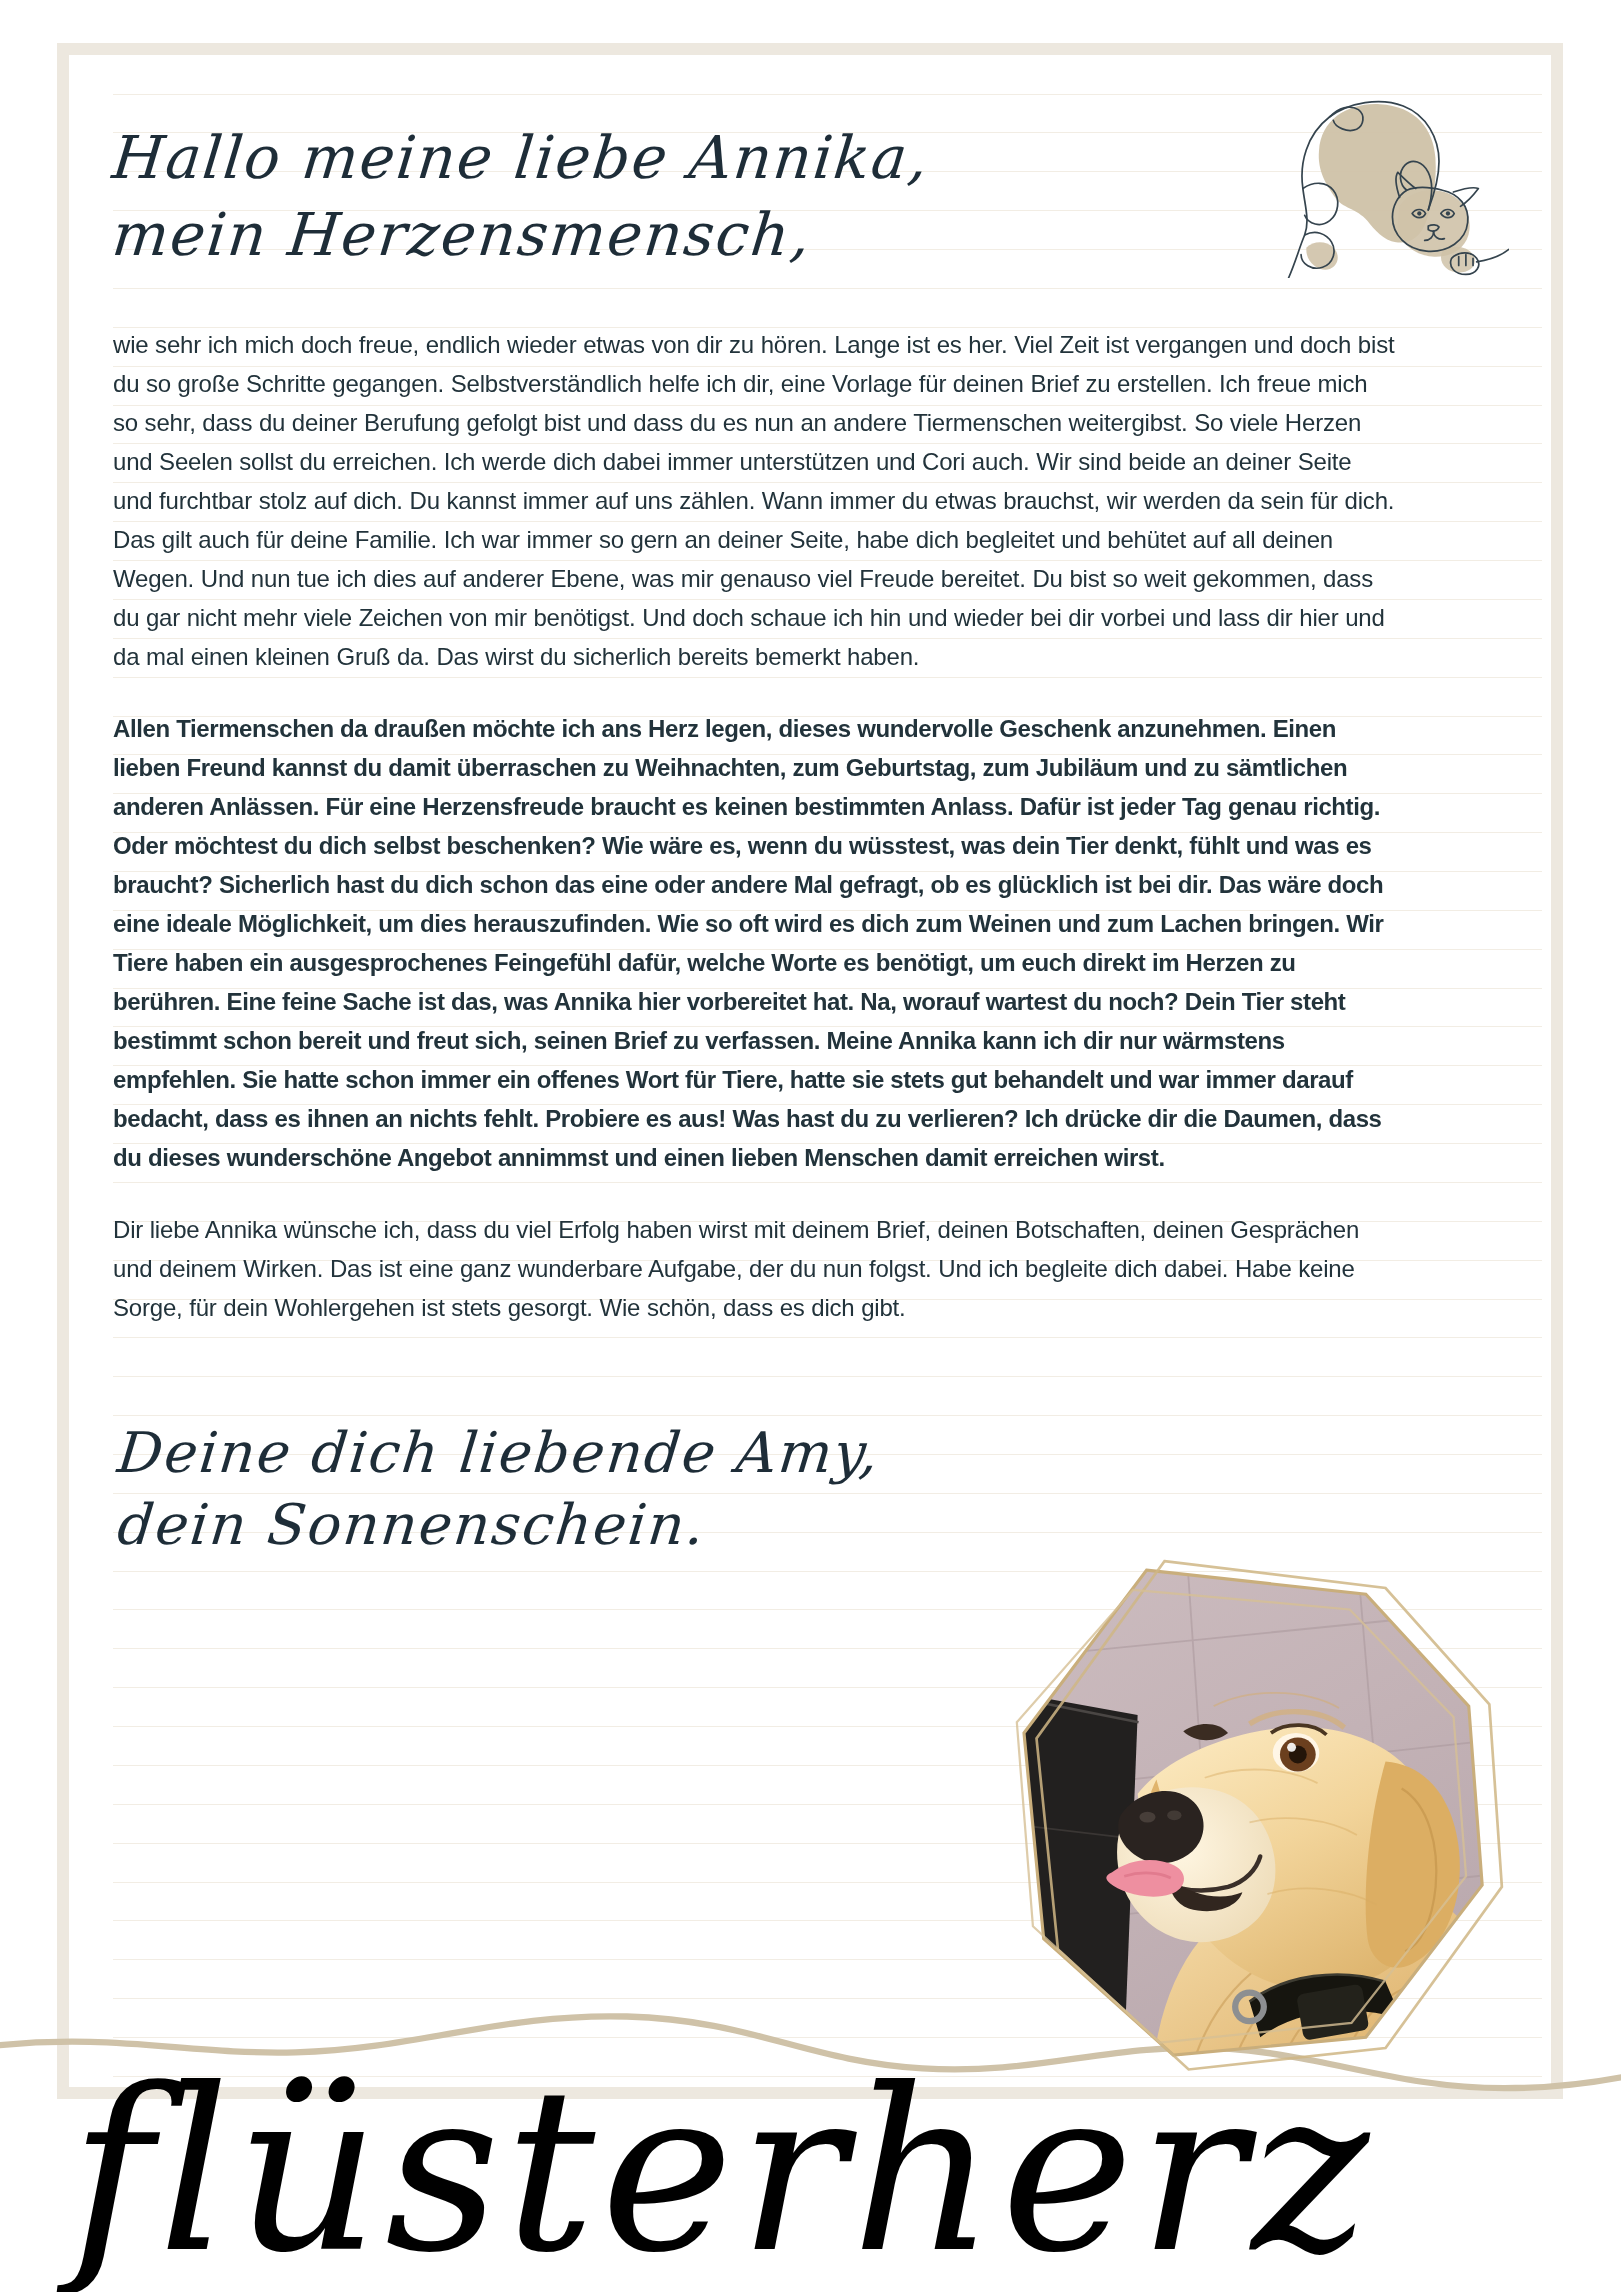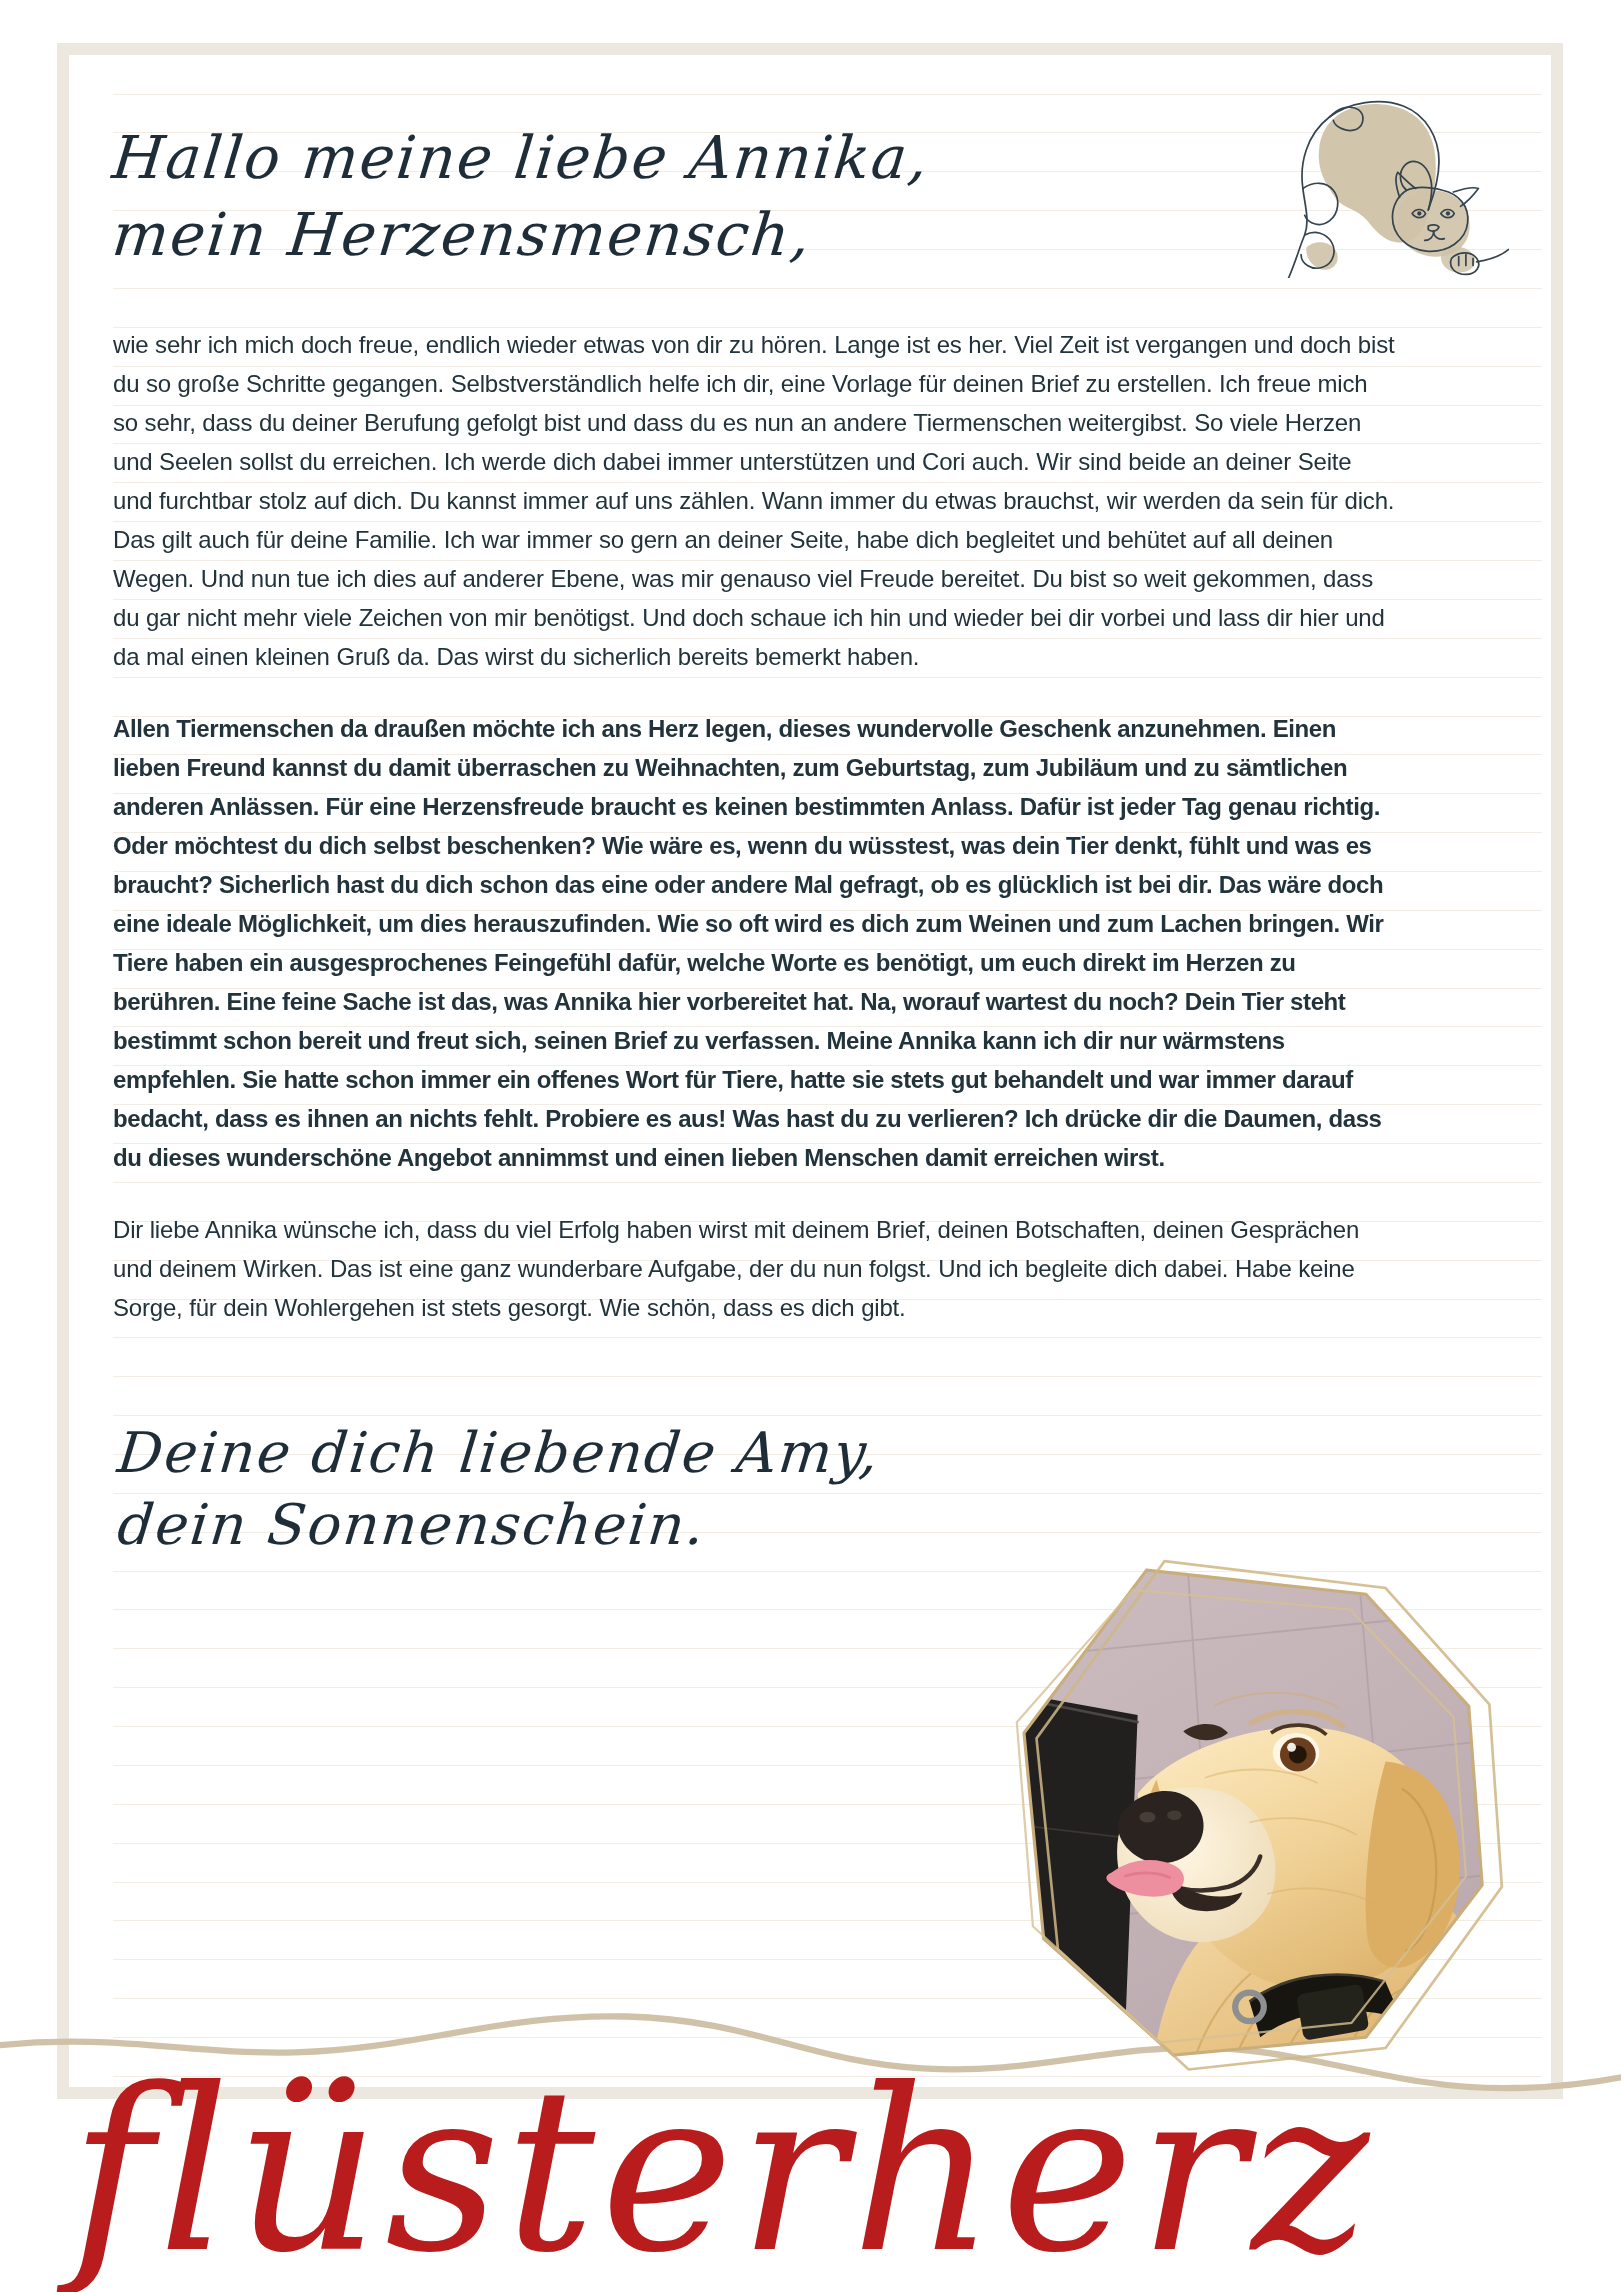--- a/index.html
+++ b/index.html
@@ -69,21 +69,21 @@
     width: 1522px;
     height: 224px;
     overflow: hidden;
     pointer-events: none;
   }
   #watermark-text {
     font-family: "DejaVu Serif", serif;
     font-style: italic;
     font-size: 224px;
     line-height: 224px;
-    color: #b91c1c;
+    color: #000000;
     letter-spacing: 5.4px;
     white-space: nowrap;
     transform: translate(16px, -16px);
   }
 
   
   #content {
     position: absolute;
     left: 113px;
     top: 56px;

